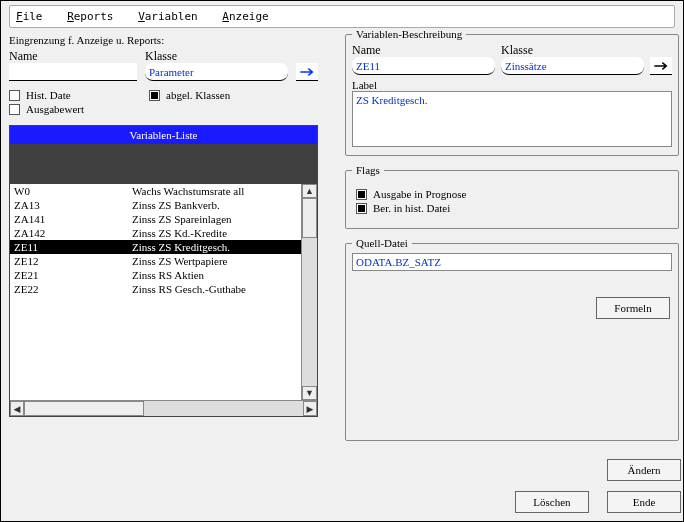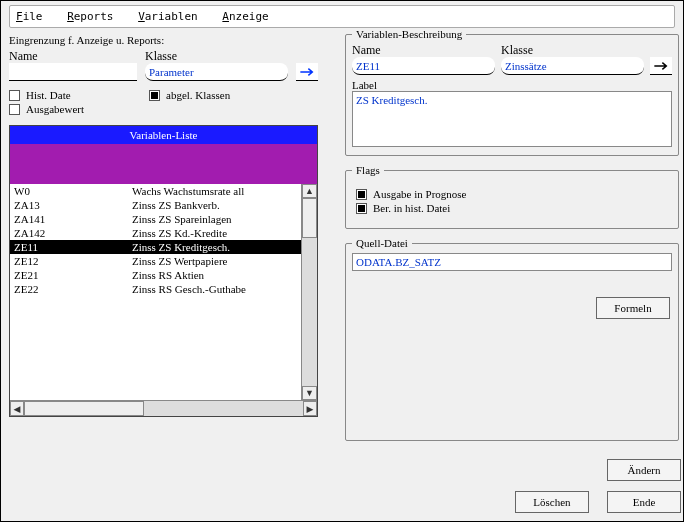--- a/index.html
+++ b/index.html
@@ -163,21 +163,21 @@
     color: #0033cc;
     padding: 2px 3px;
     font-family: inherit;
     font-size: 11px;
     height: 18px;
     display: flex; align-items: center;
   }
 
   .listbox-wrap {
     border: 1px solid #444;
-    background: #a21caf;
+    background: #404040;
     height: 292px;
     display: flex;
     flex-direction: column;
     margin-top: 8px;
   }
   .listbox-header {
     background: #1a1aff;
     color: #fff;
     text-align: center;
     padding: 3px 0;

